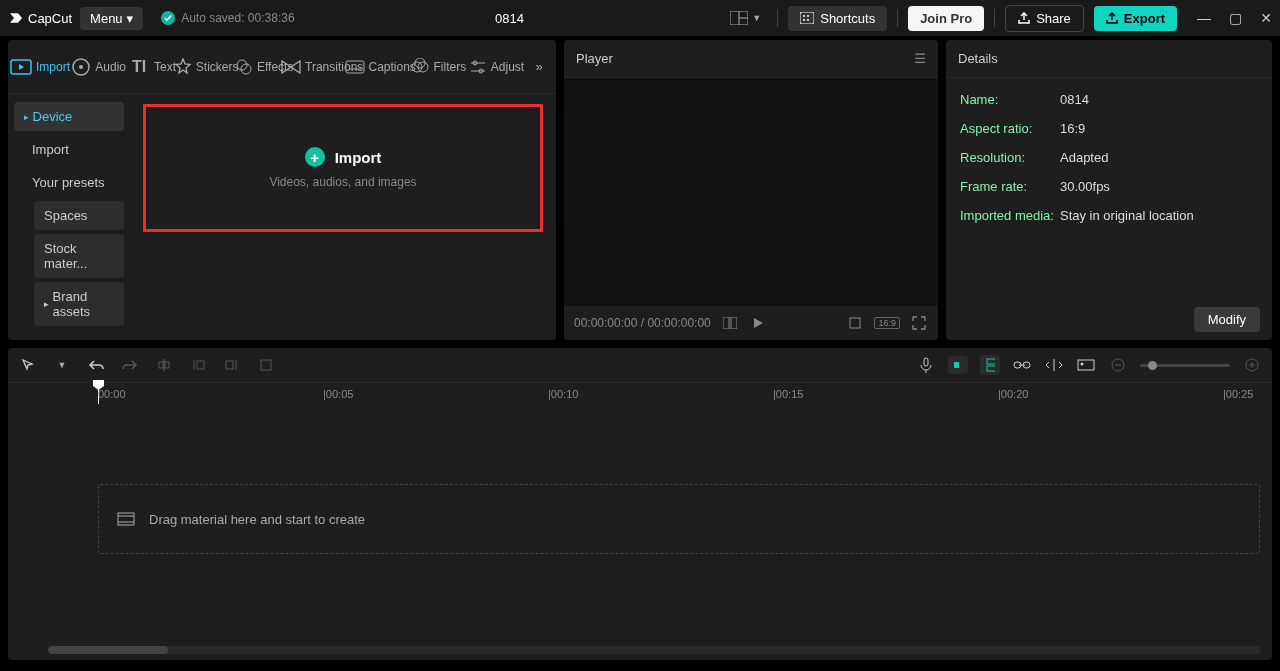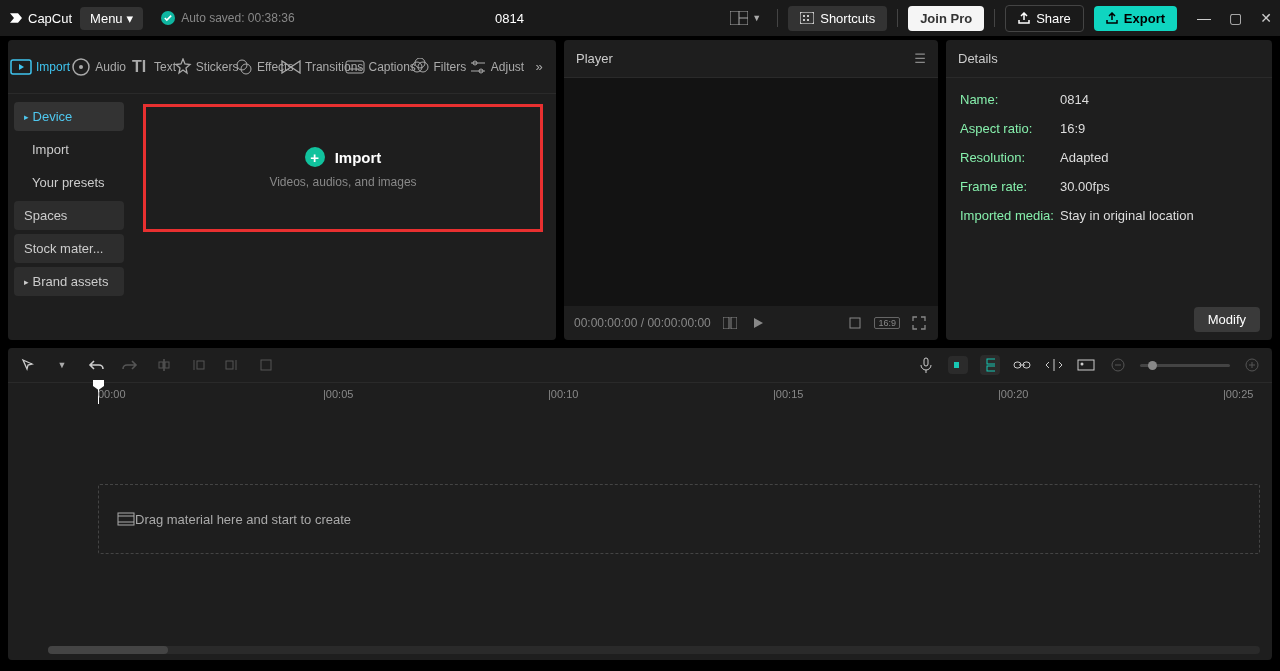--- a/index.html
+++ b/index.html
@@ -30,21 +30,21 @@
 .tool-tabs { display: flex; align-items: center; height: 54px; padding: 0 4px; border-bottom: 1px solid #2a2a2a; gap: 2px; }
 .tool-tab { display: flex; flex-direction: row; align-items: center; justify-content: center; width: 56px; color: #aaa; cursor: pointer; gap: 4px; font-size: 12px; }
 .tool-tab.active { color: #3fc5f0; }
 .tool-tab .ticon { width: 22px; height: 18px; display:flex; align-items:center; justify-content:center; }
 .more-right { margin-left: auto; width: 30px; display:flex; align-items:center; justify-content:center; color:#aaa; cursor:pointer; }
 
 .import-body { flex:1; display:flex; }
 .left-tree { width: 122px; padding: 8px 6px; display:flex; flex-direction:column; gap:4px; }
 .tree-item { padding: 7px 10px; border-radius: 4px; color: #ccc; cursor: pointer; font-size: 13px; display:flex; align-items:center; gap:4px; }
 .tree-item.active { background: #333; color: #4fc8ef; }
-.tree-item.gray { background: #2d2d2d; }
+.tree-item.gray { background: #2d2d2d; margin-left: 20px; }
 .tree-caret { font-size: 9px; }
 
 .import-zone-wrap { flex:1; padding: 10px 8px; }
 .import-zone { width: 400px; height: 128px; border: 3px solid #e83030; display:flex; flex-direction:column; align-items:center; justify-content:center; cursor:pointer; margin: 0 auto; }
 .import-btn-row { display:flex; align-items:center; gap:10px; }
 .plus-circle { width: 20px; height: 20px; background:#11c29d; border-radius:50%; display:flex; align-items:center; justify-content:center; color:#fff; font-size:15px; font-weight:bold; }
 .import-text { color:#fff; font-size:15px; font-weight:600; }
 .import-sub { color:#888; font-size:12px; margin-top: 8px; }
 
 
@@ -76,21 +76,21 @@
 .tl-magnet.active { color:#17c7b3; }
 .zoom-slider { width: 90px; height:3px; background:#444; border-radius:2px; position:relative; }
 .zoom-knob { position:absolute; top:-3px; left:8px; width:9px; height:9px; background:#888; border-radius:50%; }
 
 .tl-ruler { height: 22px; display:flex; align-items:center; position:relative; padding-left: 56px; border-top:1px solid #2a2a2a; color:#888; font-size:11px; }
 .ruler-mark { position:absolute; }
 .playhead { position:absolute; left:90px; top:0; bottom:0; width:1px; background:#fff; }
 .playhead::before { content:''; position:absolute; top:-3px; left:-5px; width:11px; height:10px; background:#fff; clip-path: polygon(0 0,100% 0,100% 60%,50% 100%,0 60%); }
 
 .tl-body { flex:1; position:relative; padding: 40px 12px 12px 90px; }
-.tl-drop { border:1px dashed #444; border-radius:2px; height: 70px; display:flex; align-items:center; padding: 0 18px; color:#aaa; font-size:13px; position:relative; top:40px; }
+.tl-drop { border:1px dashed #444; border-radius:2px; height: 70px; display:flex; align-items:center; padding: 0 18px; gap: 14px; color:#aaa; font-size:13px; position:relative; top:40px; }
 .tl-scroll { position:absolute; left:40px; right:12px; bottom:6px; height:8px; background:#2a2a2a; border-radius:4px; }
 .tl-scroll-thumb { position:absolute; left:0; width:120px; height:8px; background:#444; border-radius:4px; }
 
 svg { display:block; }
 </style>
 </head>
 <body>
 
 <div class="titlebar">
   <div class="logo">

